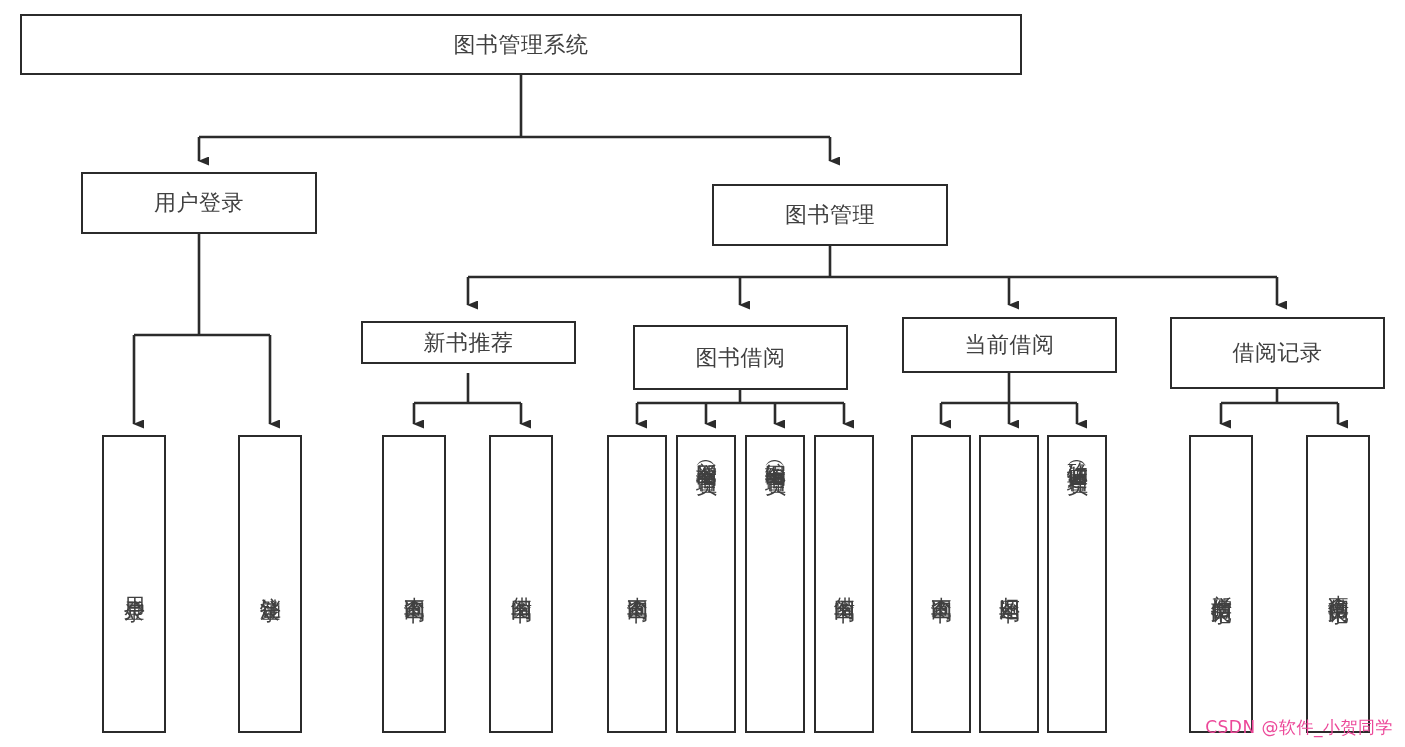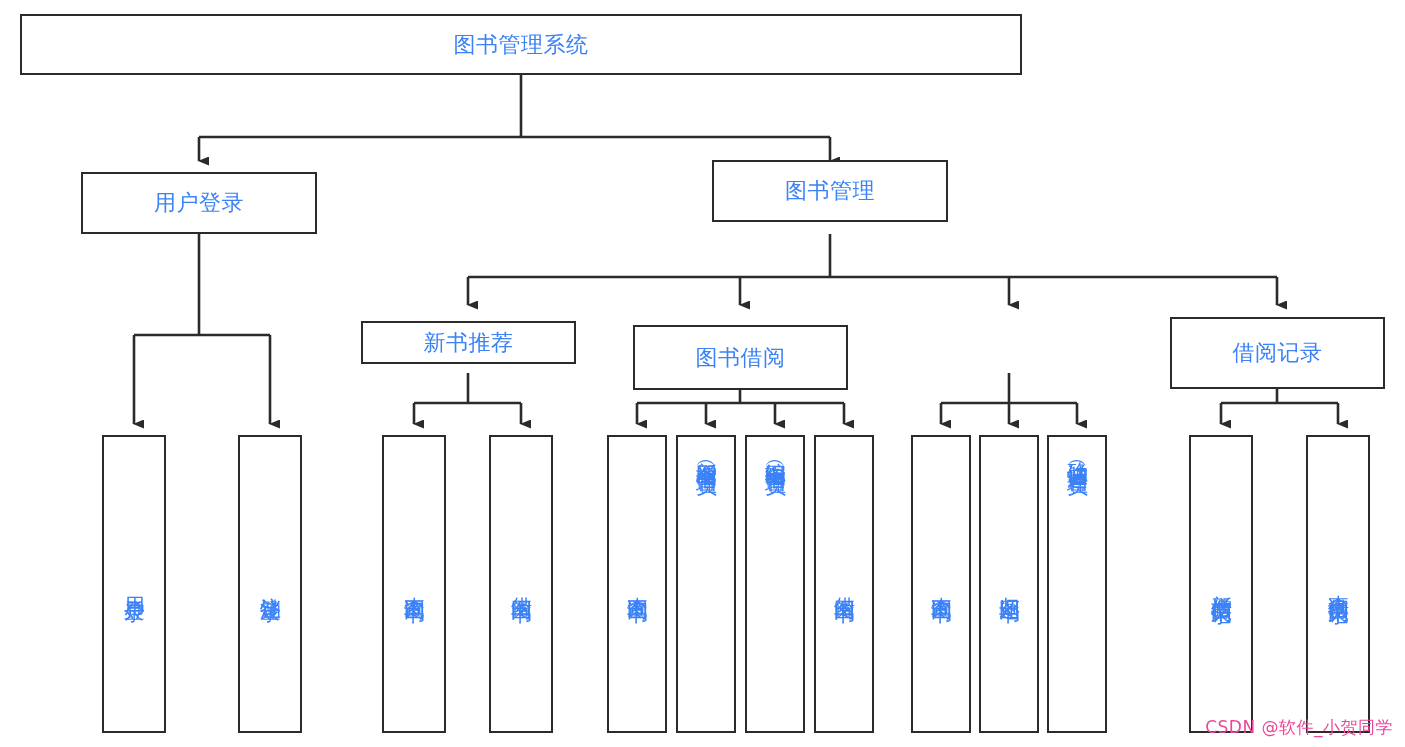--- a/index.html
+++ b/index.html
@@ -28,21 +28,21 @@
     background:#ffffff;
     border:2px solid #2b2b2b;
     display:flex;
     align-items:center;
     justify-content:center;
     z-index:2;
   }
   .node-label{
     font-size:22px;
     line-height:1.15;
-    color:#3b82f6;
+    color:#404040;
     white-space:nowrap;
     letter-spacing:0.5px;
   }
   .node.leaf{
     align-items:center;
     justify-content:center;
     padding:8px 0;
   }
   .node.leaf .node-label{
     writing-mode:vertical-rl;
@@ -128,32 +128,35 @@
   </svg>
 
   <div class="node" style="left:20px; top:14px; width:1002px; height:61px;">
     <span class="node-label">图书管理系统</span>
   </div>
 
   <div class="node" style="left:81px; top:172px; width:236px; height:62px;">
     <span class="node-label">用户登录</span>
   </div>
 
-  <div class="node" style="left:712px; top:160px; width:236px; height:62px;">
+  <div class="node" style="left:712px; top:184px; width:236px; height:62px;">
     <span class="node-label">图书管理</span>
   </div>
 
   <div class="node" style="left:361px; top:321px; width:215px; height:43px;">
     <span class="node-label">新书推荐</span>
   </div>
 
   <div class="node" style="left:633px; top:325px; width:215px; height:65px;">
     <span class="node-label">图书借阅</span>
   </div>
 
+  <div class="node" style="left:902px; top:317px; width:215px; height:56px;">
+    <span class="node-label">当前借阅</span>
+  </div>
 
   <div class="node" style="left:1170px; top:317px; width:215px; height:72px;">
     <span class="node-label">借阅记录</span>
   </div>
 
   <div class="node leaf" style="left:102px; top:435px; width:64px; height:298px;">
     <span class="node-label">用户登录</span>
   </div>
 
   <div class="node leaf" style="left:238px; top:435px; width:64px; height:298px;">

